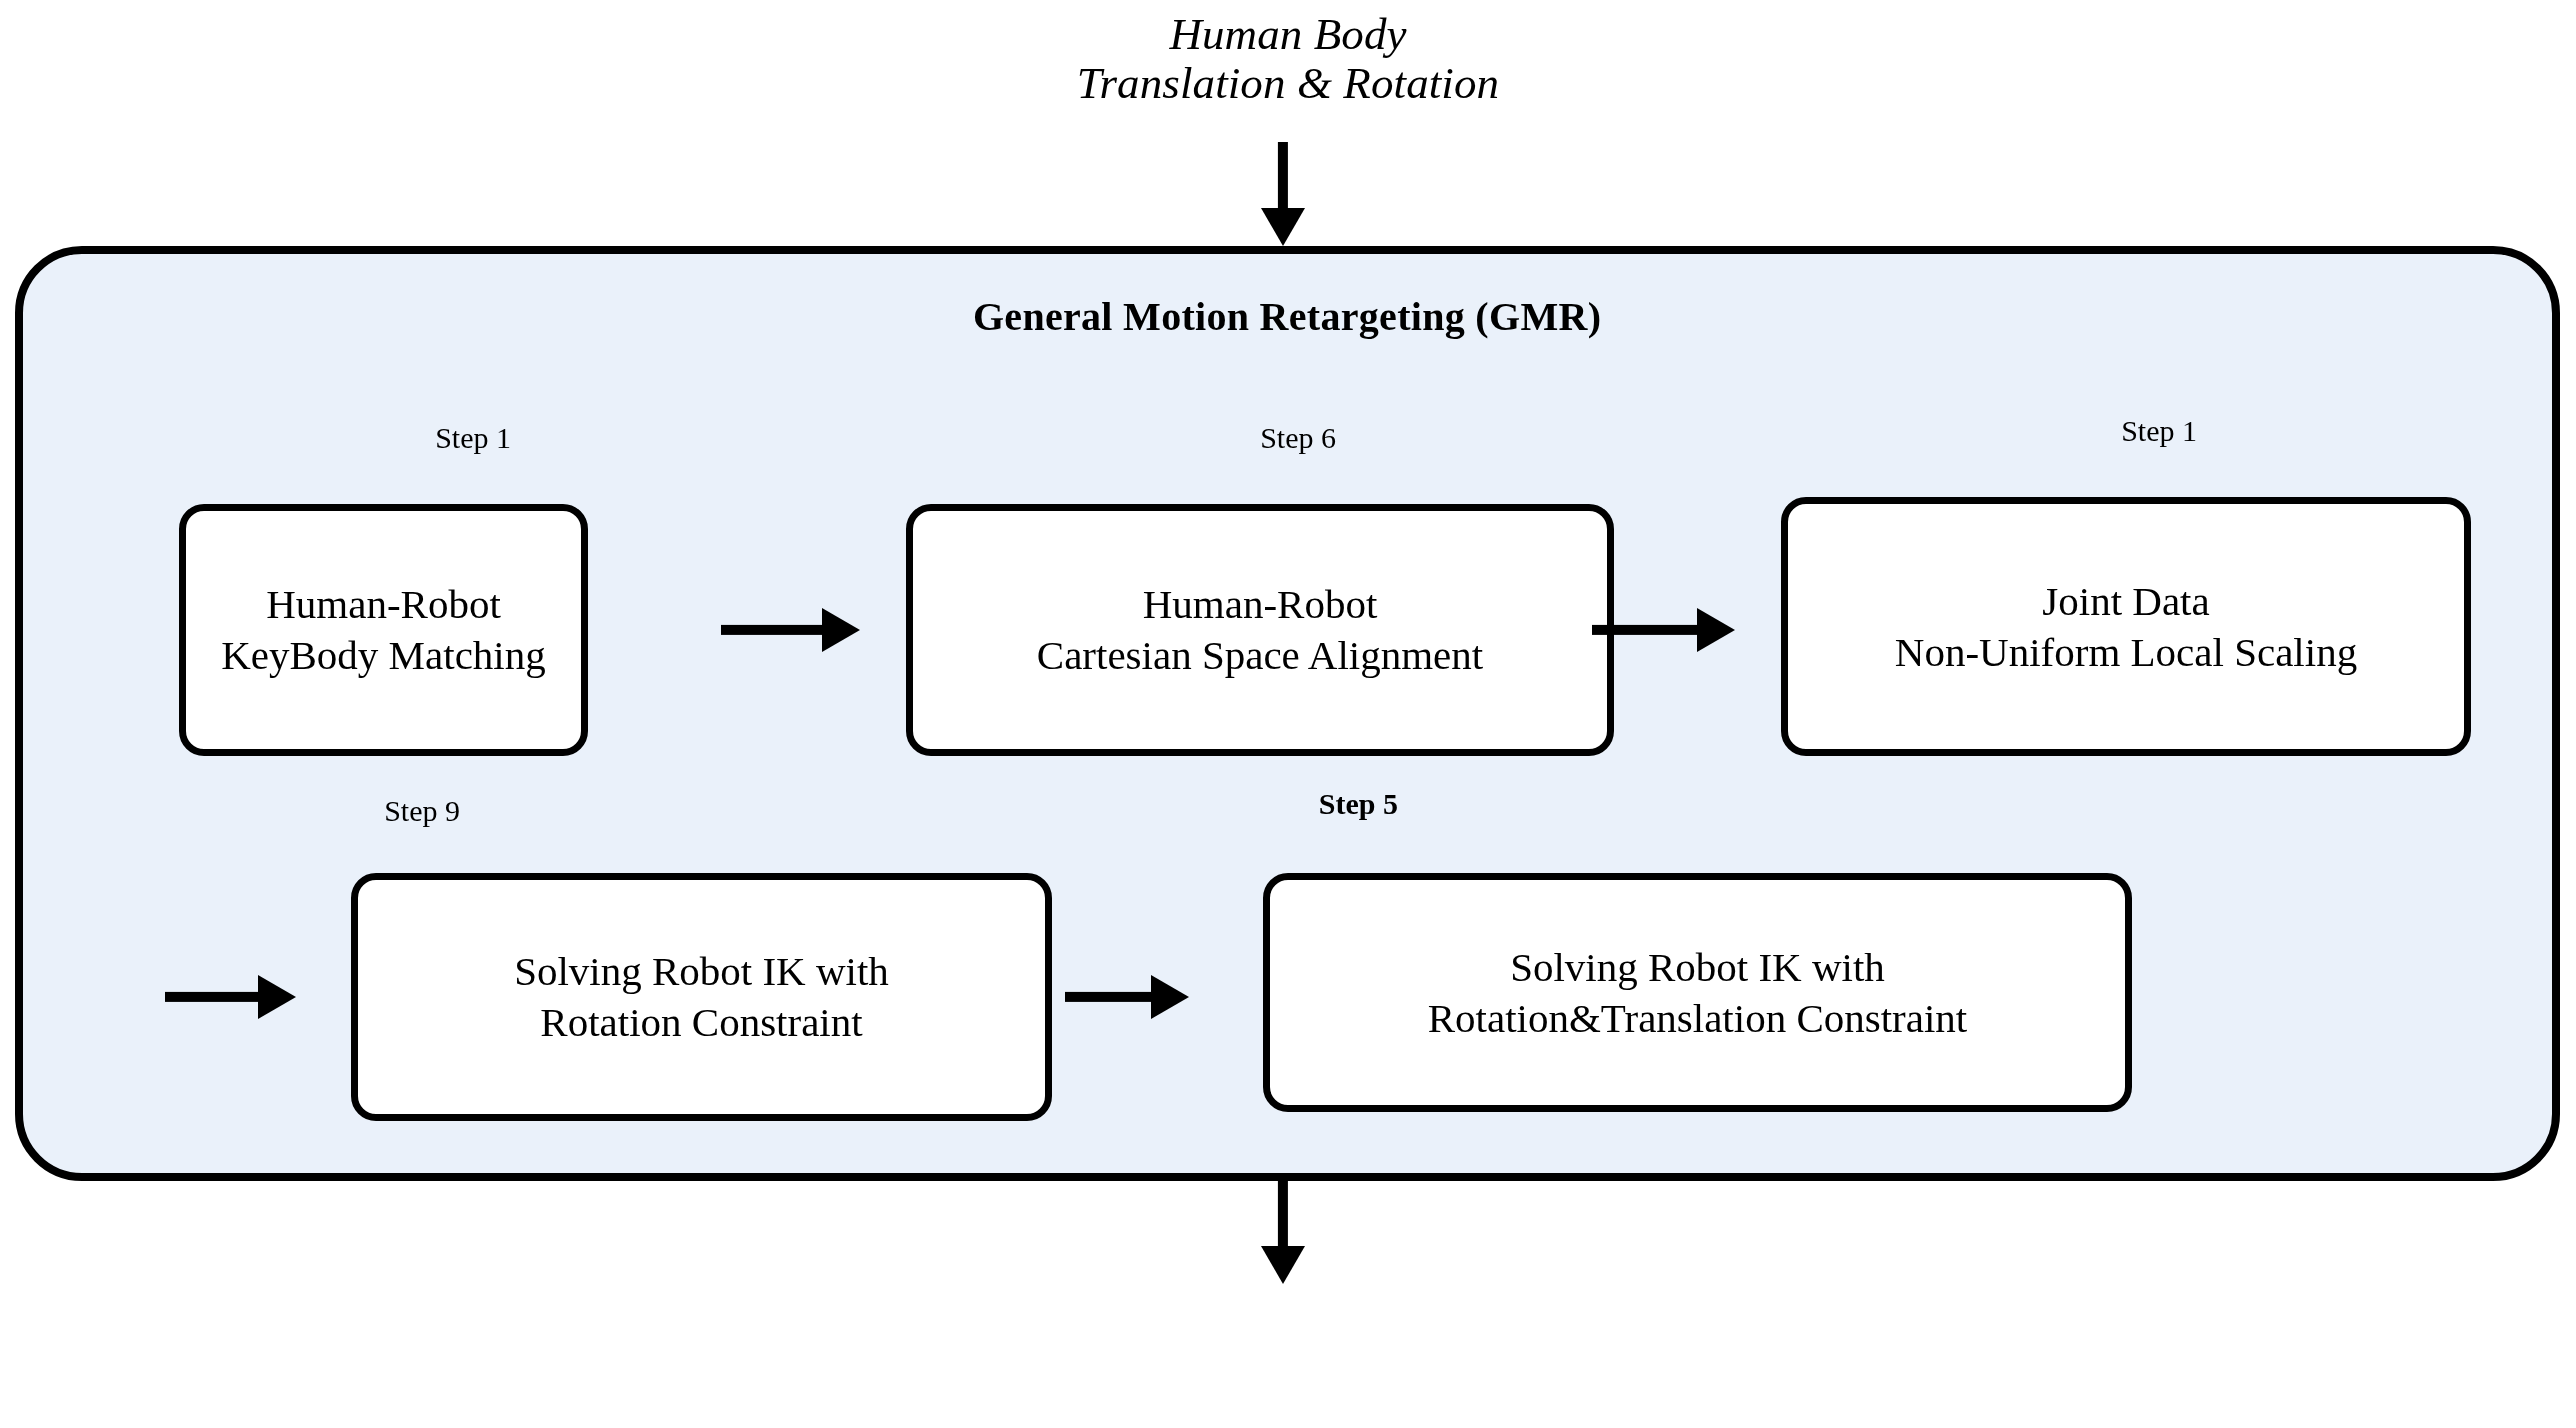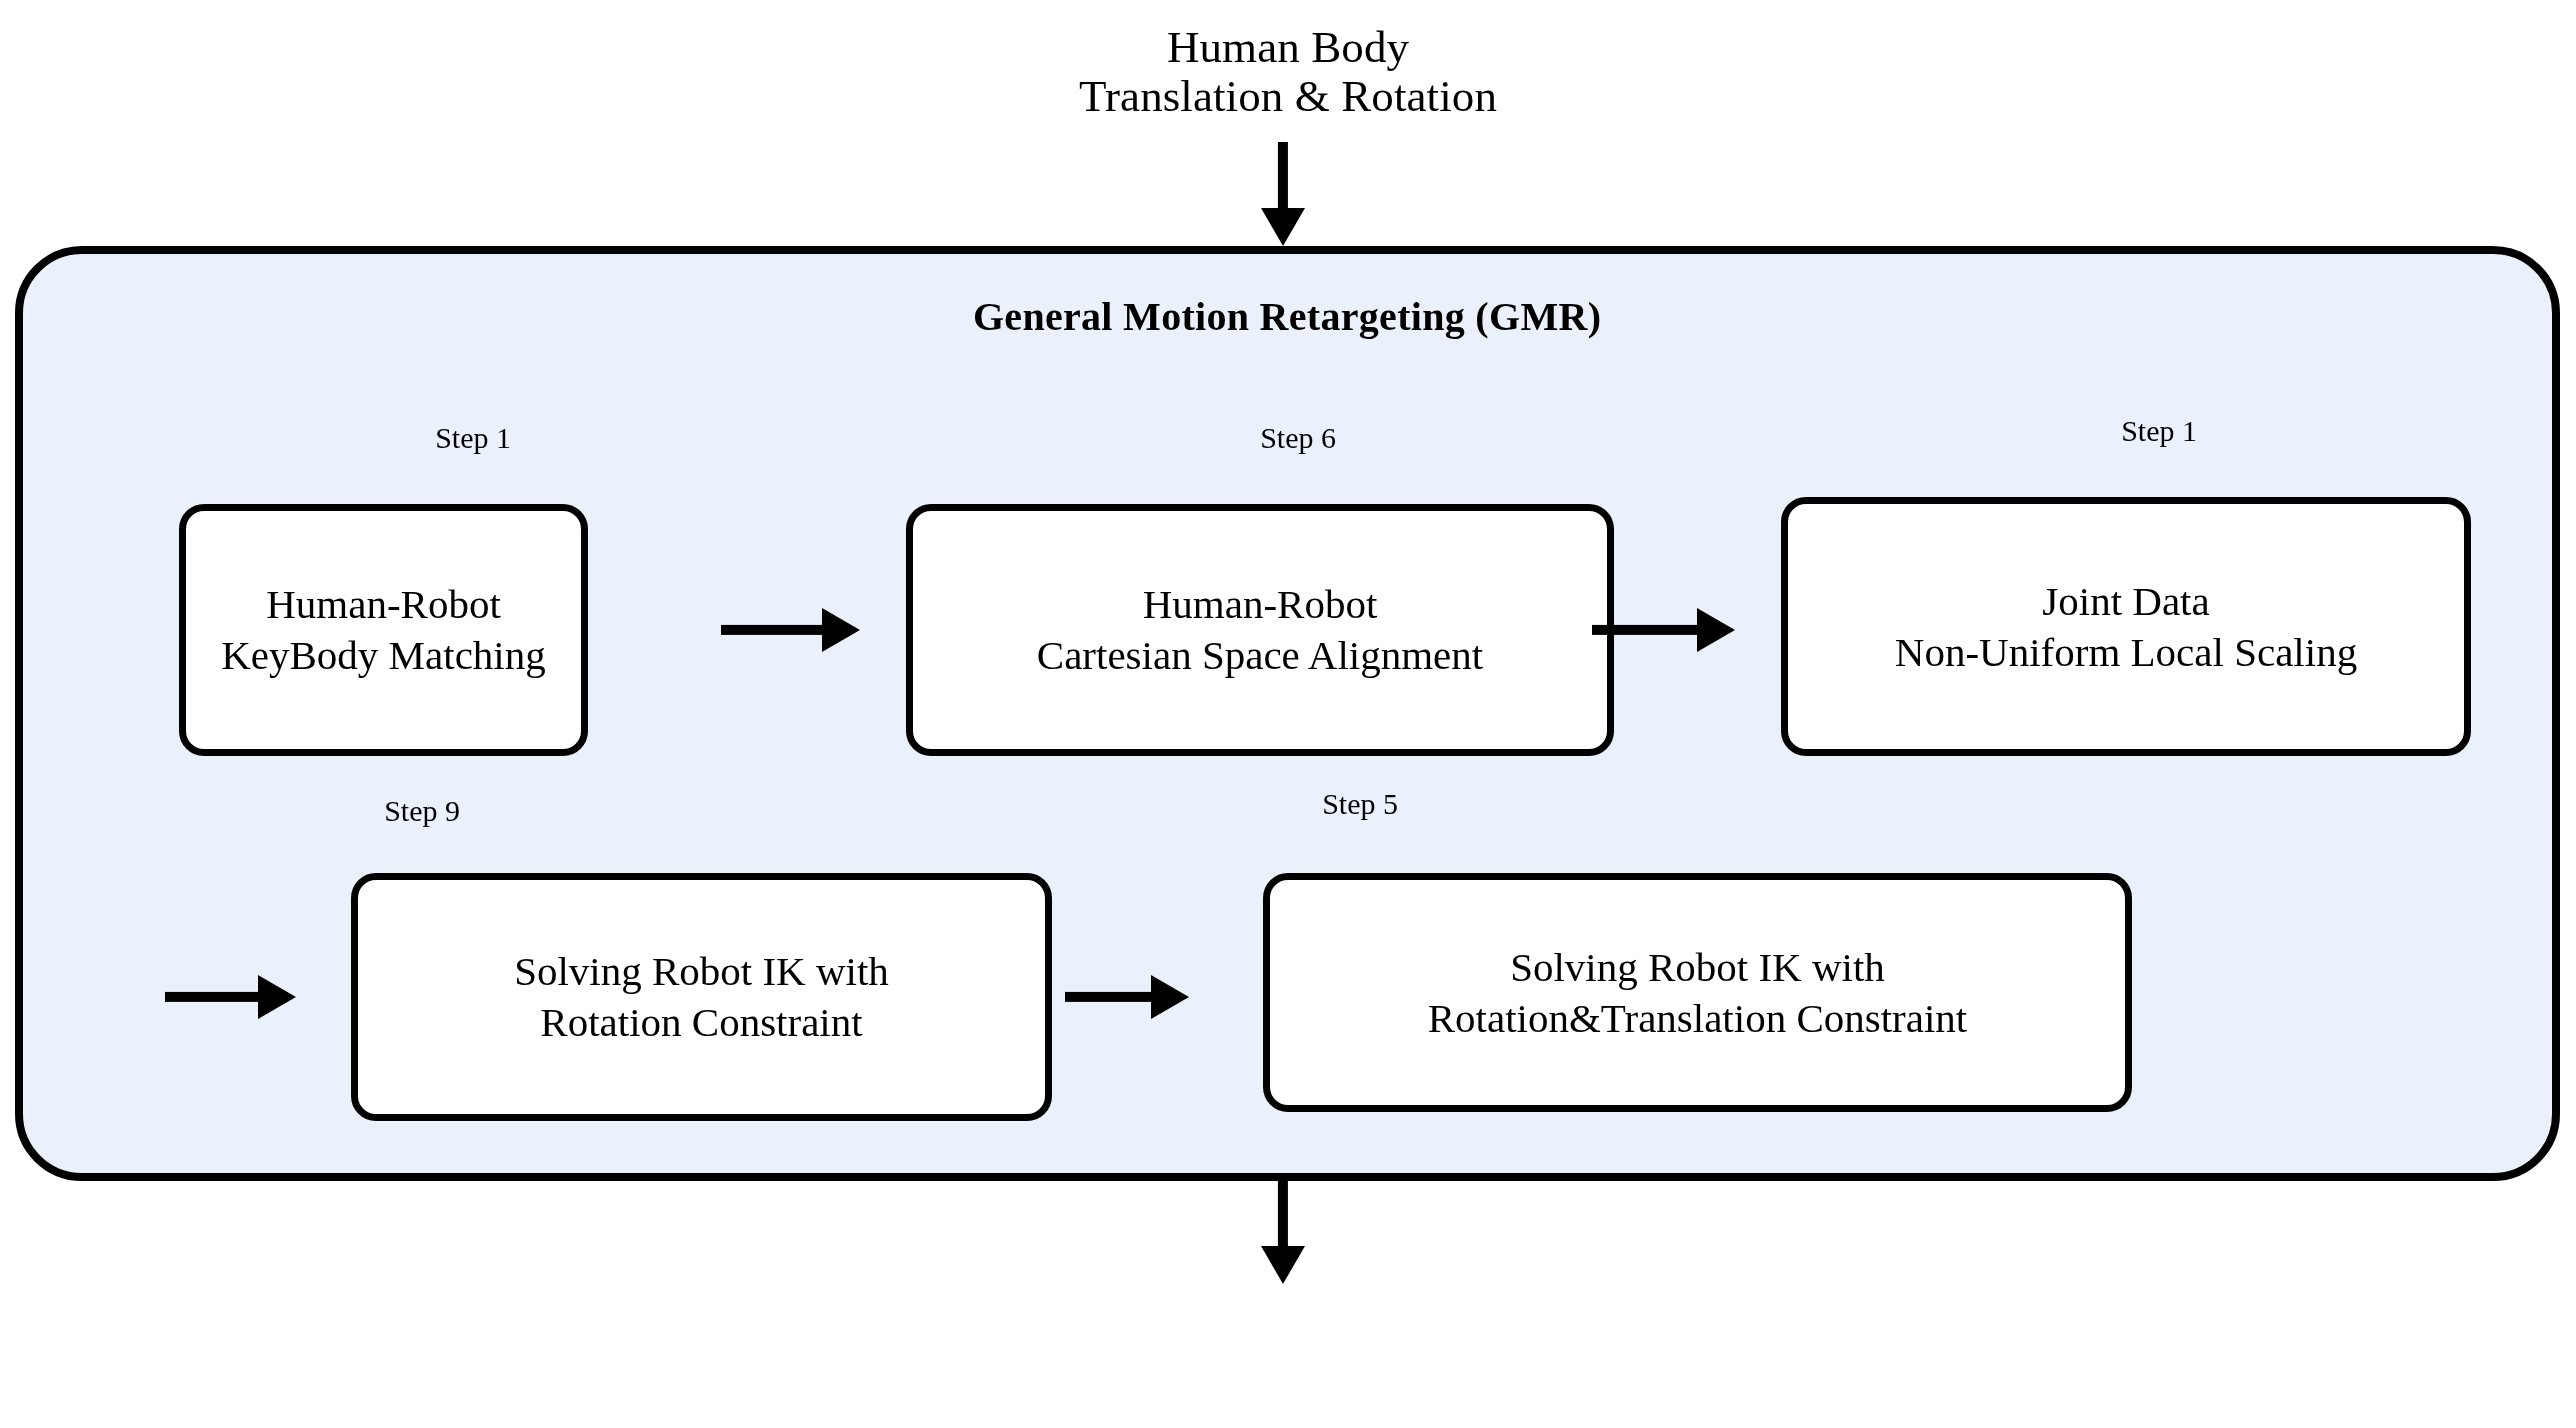--- a/index.html
+++ b/index.html
@@ -28,21 +28,21 @@
     position: absolute;
     width: 100%;
     left: 0;
     text-align: center;
     font-size: 45px;
     line-height: 1.08;
     font-weight: 400;
     white-space: pre;
     letter-spacing: 0.1px;
   }
-  #input-label { top: 23px; }
+  #input-label { top: 10px; font-style: italic; }
   #output-label { top: 1291px; }
 
   
   #gmr-container {
     position: absolute;
     left: 14.6px;
     top: 246px;
     width: 2545px;
     height: 935px;
     box-sizing: border-box;
@@ -167,21 +167,21 @@
     <div class="head"></div>
   </div>
 
   <div class="arrow-h" style="left:1592px; top:607px; width:143px; height:45px;">
     <div class="shaft" style="width:107px;"></div>
     <div class="head"></div>
   </div>
 
   <div class="step-label" style="left:256px; top:796px; width:204px;">Step 9</div>
 
-  <div class="step-label" style="left:1194px; top:789px; width:204px;">Step 5</div>
+  <div class="step-label" style="left:1194px; top:789px; width:204px;font-weight:bold;">Step 5</div>
 
   <div class="step-box" style="left:315px; top:873px; width:701px; height:248px;">Solving Robot IK with
 Rotation Constraint</div>
 
   <div class="step-box" style="left:1227px; top:873px; width:869px; height:239px;">Solving Robot IK with
 Rotation&amp;Translation Constraint</div>
 
   <div class="arrow-h" style="left:165px; top:974px; width:131px; height:45px;">
     <div class="shaft" style="width:95px;"></div>
     <div class="head"></div>

